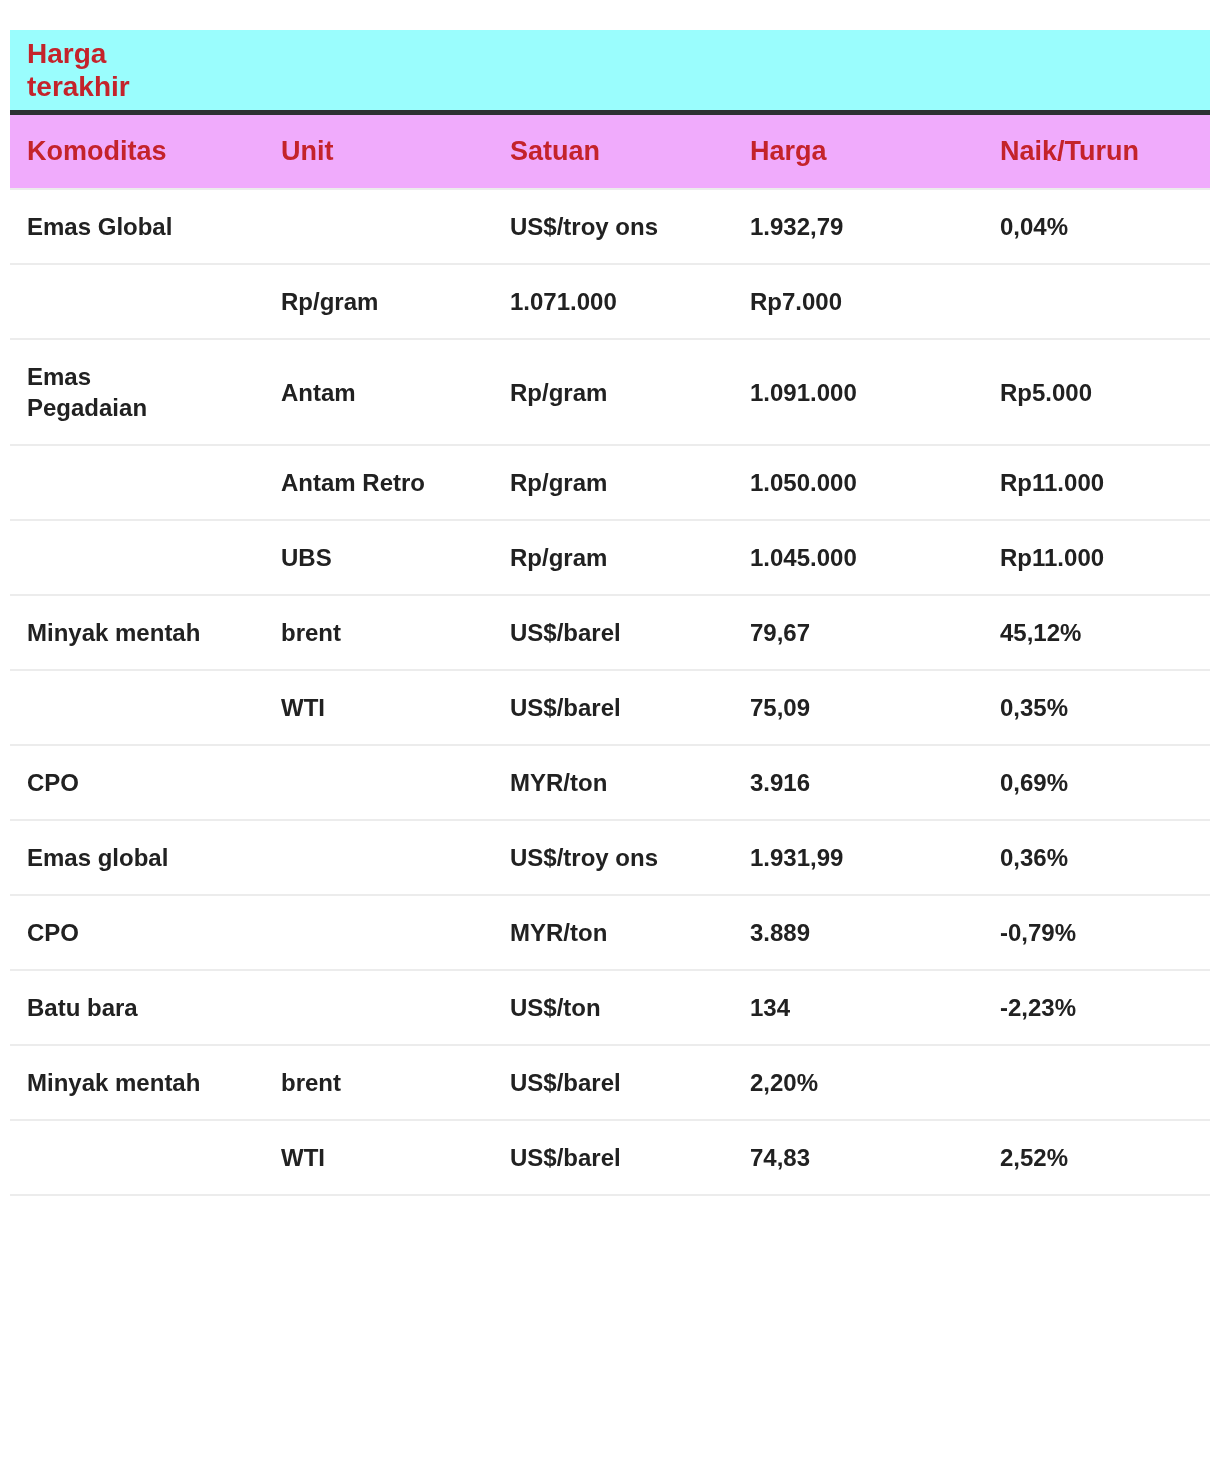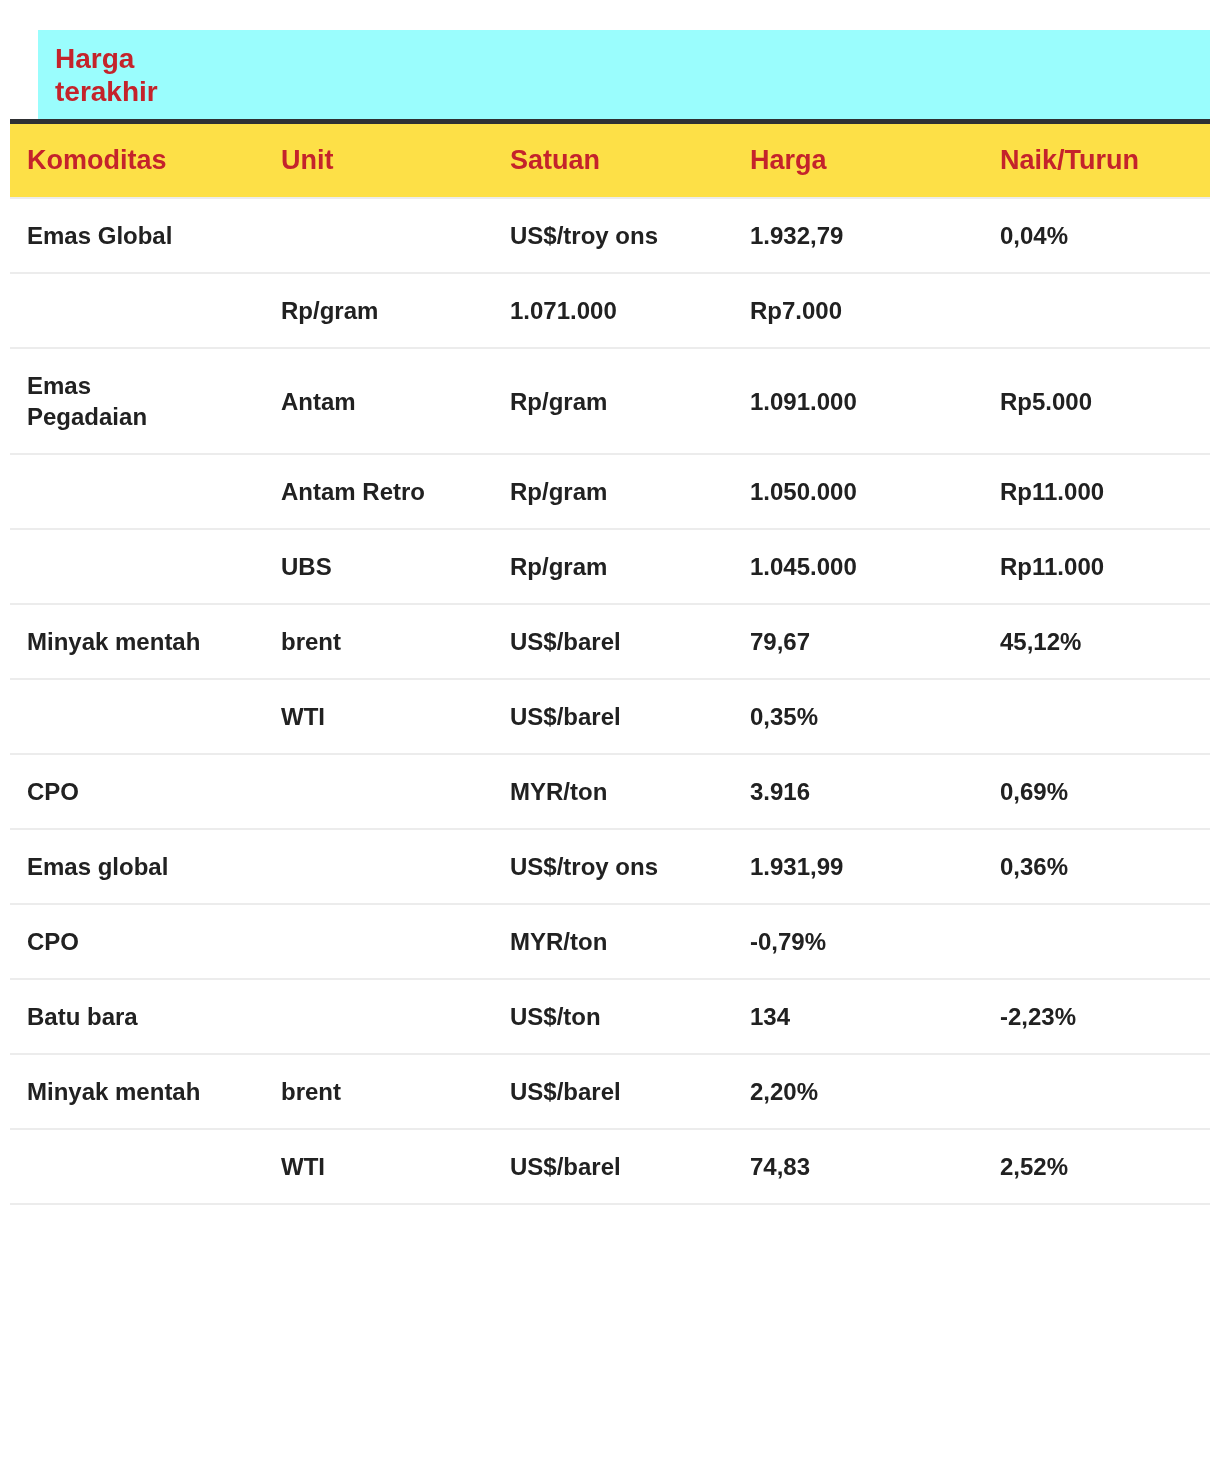--- a/index.html
+++ b/index.html
@@ -19,39 +19,39 @@
     padding: 30px 10px 0 10px;
   }
   .price-table {
     width: 1200px;
   }
   .title-band {
     background: #9AFDFD;
     display: flex;
     align-items: center;
   }
-  .title-band.first { height: 89px; margin-left: 28px; }
+  .title-band.first { height: 80px; }
   .title-band.second { height: 141px; margin-top: 39px; }
   .band-title {
     color: #C4232B;
     font-size: 28px;
     line-height: 33px;
     padding-left: 17px;
     max-width: 160px;
   }
   .dark-divider {
     height: 5px;
     background: #2E3033;
   }
   .grid-row {
     display: grid;
     grid-template-columns: 254px 229px 240px 250px 1fr;
   }
   .col-header {
-    background: #fde047;
+    background: #f0abfc;
     height: 73px;
     align-items: center;
     border-bottom: 2px solid #ECECEC;
     color: #C4232B;
     font-size: 27px;
   }
   .cell {
     padding-left: 17px;
   }
   .data-row {
@@ -123,20 +123,21 @@
           <div class="cell cell-komoditas"><span>Minyak mentah</span></div>
           <div class="cell cell-unit"><span>brent</span></div>
           <div class="cell cell-satuan"><span>US$/barel</span></div>
           <div class="cell cell-harga"><span>79,67</span></div>
           <div class="cell cell-naik-turun"><span>45,12%</span></div>
         </div>
         <div class="grid-row data-row">
           <div class="cell cell-komoditas"><span></span></div>
           <div class="cell cell-unit"><span>WTI</span></div>
           <div class="cell cell-satuan"><span>US$/barel</span></div>
+          <div class="cell cell-harga"><span>75,09</span></div>
           <div class="cell cell-naik-turun"><span>0,35%</span></div>
         </div>
         <div class="grid-row data-row">
           <div class="cell cell-komoditas"><span>CPO</span></div>
           <div class="cell cell-unit"><span></span></div>
           <div class="cell cell-satuan"><span>MYR/ton</span></div>
           <div class="cell cell-harga"><span>3.916</span></div>
           <div class="cell cell-naik-turun"><span>0,69%</span></div>
         </div>
       </div>
@@ -148,20 +149,21 @@
           <div class="cell cell-komoditas"><span>Emas global</span></div>
           <div class="cell cell-unit"><span></span></div>
           <div class="cell cell-satuan"><span>US$/troy ons</span></div>
           <div class="cell cell-harga"><span>1.931,99</span></div>
           <div class="cell cell-naik-turun"><span>0,36%</span></div>
         </div>
         <div class="grid-row data-row">
           <div class="cell cell-komoditas"><span>CPO</span></div>
           <div class="cell cell-unit"><span></span></div>
           <div class="cell cell-satuan"><span>MYR/ton</span></div>
+          <div class="cell cell-harga"><span>3.889</span></div>
           <div class="cell cell-naik-turun"><span>-0,79%</span></div>
         </div>
         <div class="grid-row data-row">
           <div class="cell cell-komoditas"><span>Batu bara</span></div>
           <div class="cell cell-unit"><span></span></div>
           <div class="cell cell-satuan"><span>US$/ton</span></div>
           <div class="cell cell-harga"><span>134</span></div>
           <div class="cell cell-naik-turun"><span>-2,23%</span></div>
         </div>
         <div class="grid-row data-row">

